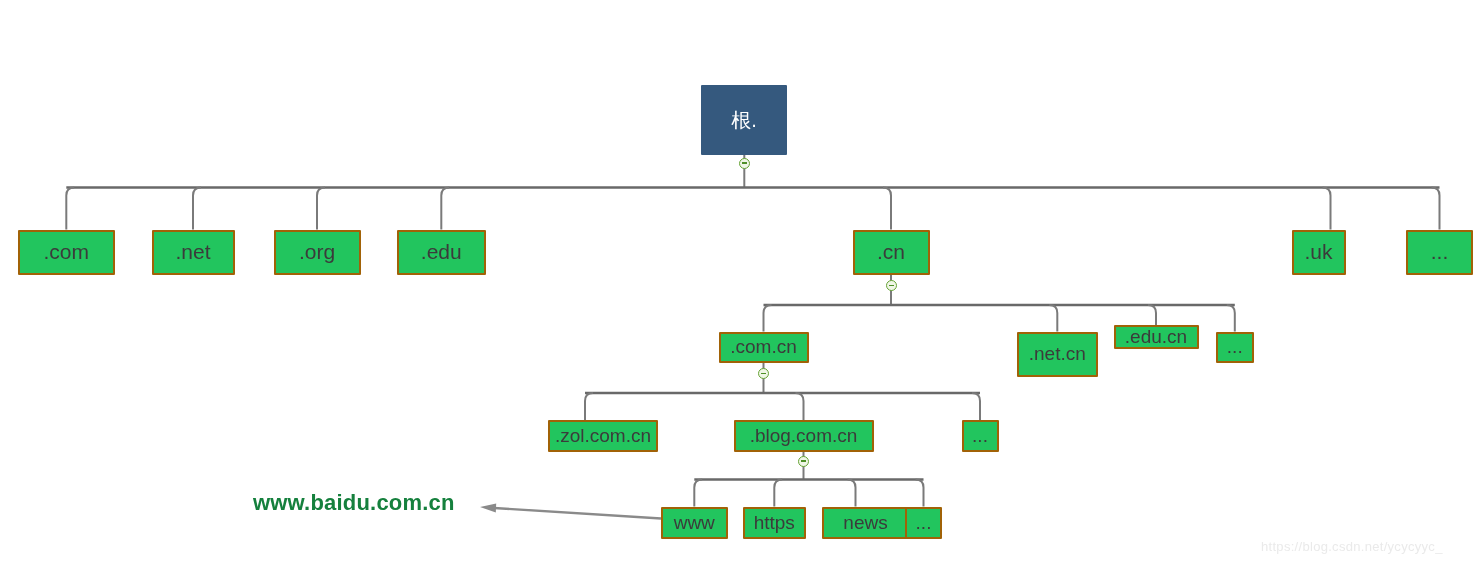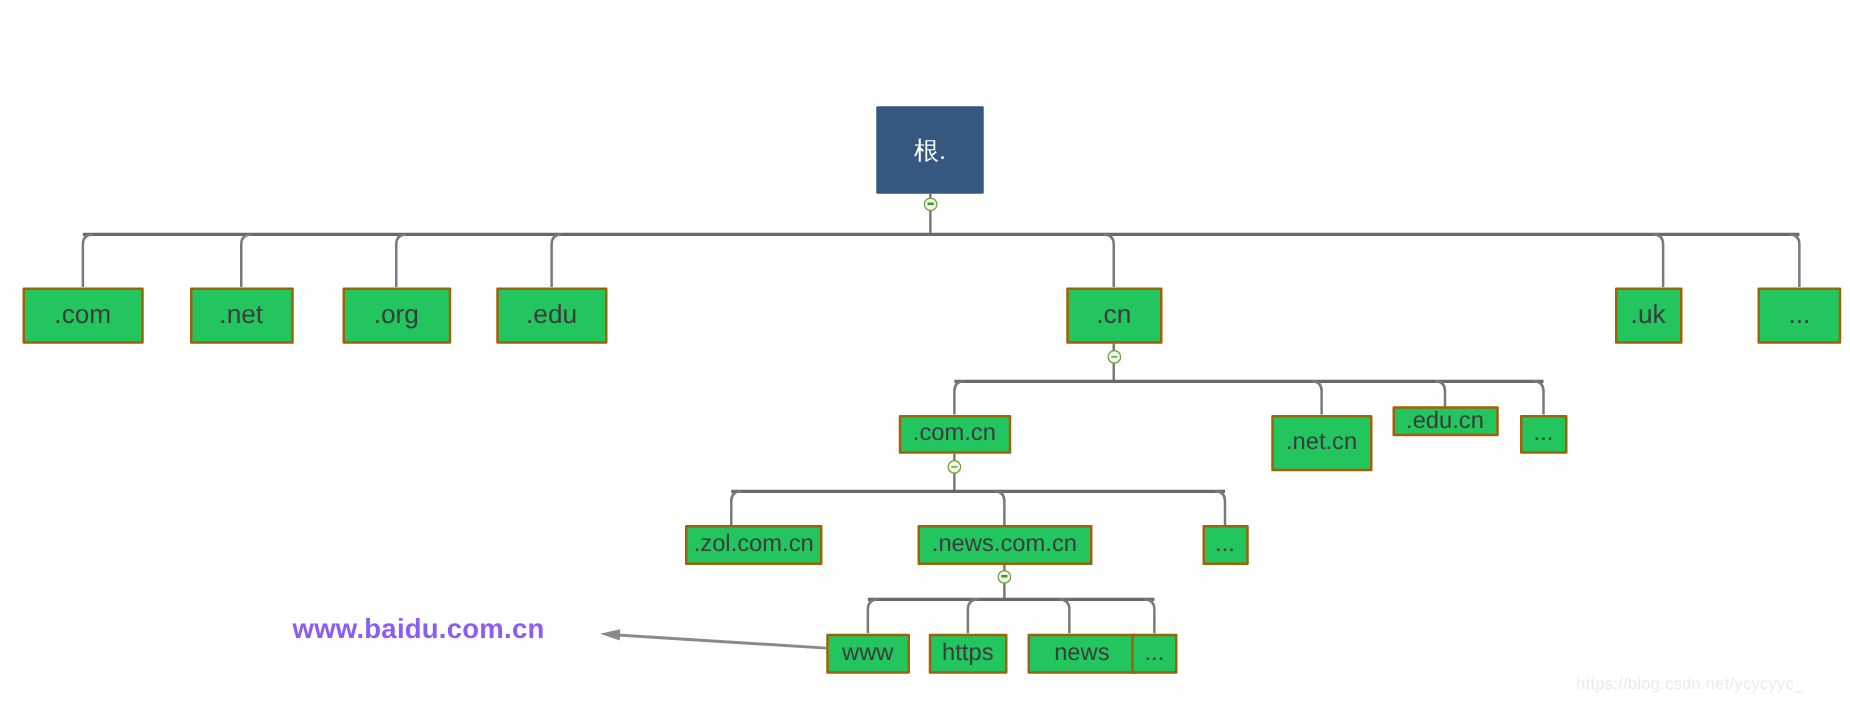--- a/index.html
+++ b/index.html
@@ -19,22 +19,22 @@
   .node.root{
     background:#35597E;border:none;color:#ffffff;font-size:20px;
   }
   .collapse{
     position:absolute;z-index:3;box-sizing:border-box;width:11px;height:11px;
     border:1.5px solid #67A436;border-radius:50%;background:#EFF6E6;
     display:flex;align-items:center;justify-content:center;cursor:pointer;
   }
   .collapse i{display:block;width:5px;height:1.5px;background:#4E8F27;}
   #annotation{
-    position:absolute;z-index:4;left:234px;top:490px;
-    font-size:22px;font-weight:bold;color:#8b5cf6;letter-spacing:.2px;
+    position:absolute;z-index:4;left:253px;top:490px;
+    font-size:22px;font-weight:bold;color:#15803d;letter-spacing:.2px;
   }
   #watermark{
     position:absolute;z-index:4;left:1261px;top:539px;
     font-size:13px;color:#EAEAEA;letter-spacing:.3px;
   }
 </style>
 </head>
 <body>
 
 <div id="stage">
@@ -95,21 +95,21 @@
 
   <div class="node sm" style="left:718.5px;top:331.5px;width:90px;height:31.5px">.com.cn</div>
   <div class="node sm" style="left:1016.5px;top:331.5px;width:81.5px;height:45px">.net.cn</div>
   <div class="node sm" style="left:1113.5px;top:325px;width:85px;height:24px">.edu.cn</div>
   <div class="node sm" style="left:1216px;top:331.5px;width:37.5px;height:31.5px">...</div>
   <div class="collapse" style="left:758px;top:368px">
       <i></i>
     </div>
 
   <div class="node sm" style="left:548px;top:420px;width:110px;height:31.5px">.zol.com.cn</div>
-  <div class="node sm" style="left:733.5px;top:420px;width:140px;height:31.5px">.news.com.cn</div>
+  <div class="node sm" style="left:733.5px;top:420px;width:140px;height:31.5px">.blog.com.cn</div>
   <div class="node sm" style="left:961.5px;top:420px;width:37px;height:31.5px">...</div>
   <div class="collapse" style="left:798px;top:455.5px">
       <i></i>
     </div>
 
   <div class="node sm" style="left:661px;top:506.5px;width:66.5px;height:32px">www</div>
   <div class="node sm" style="left:742.5px;top:506.5px;width:63.5px;height:32px">https</div>
   <div class="node sm" style="left:822px;top:506.5px;width:87px;height:32px">news</div>
   <div class="node sm" style="left:905px;top:506.5px;width:37px;height:32px">...</div>
 

